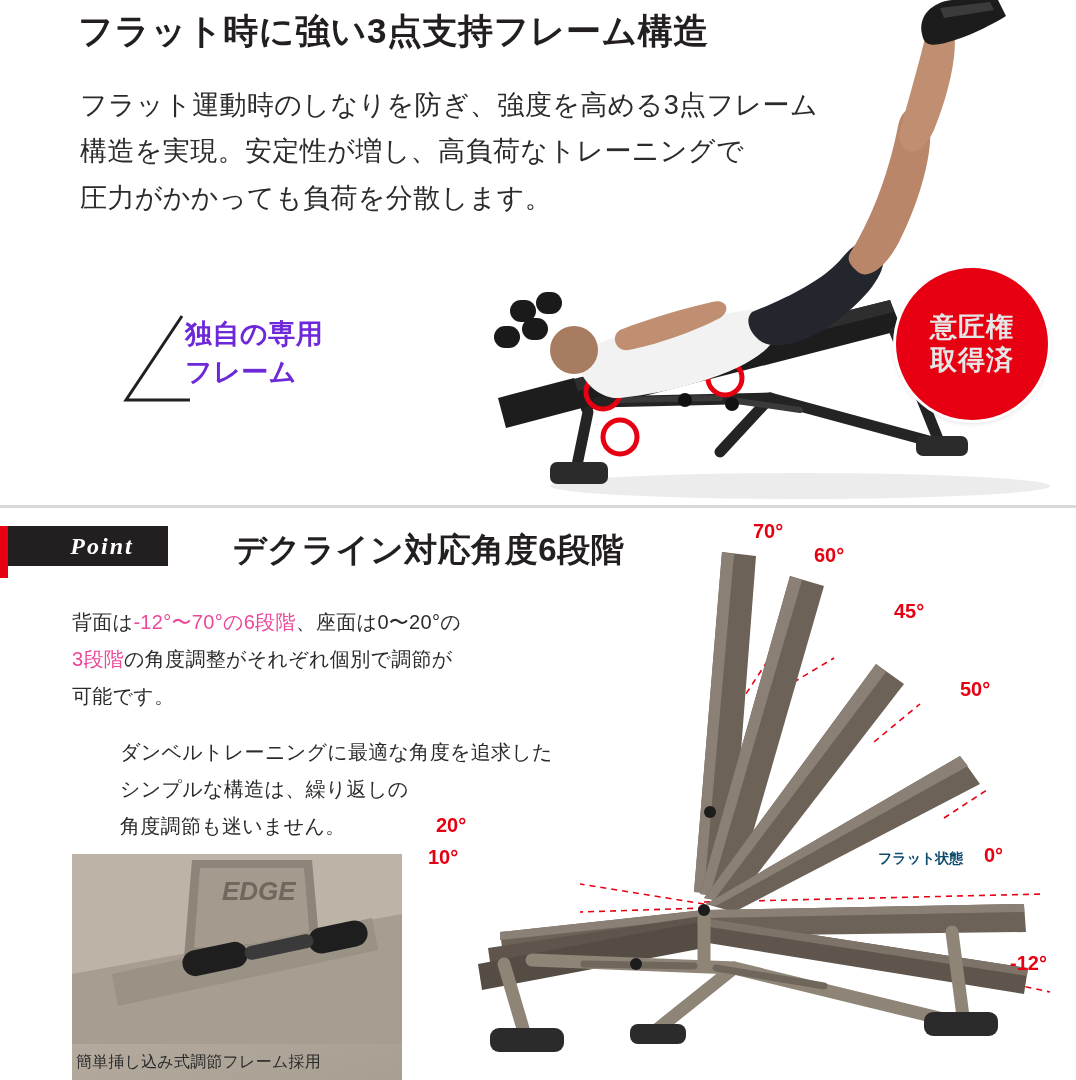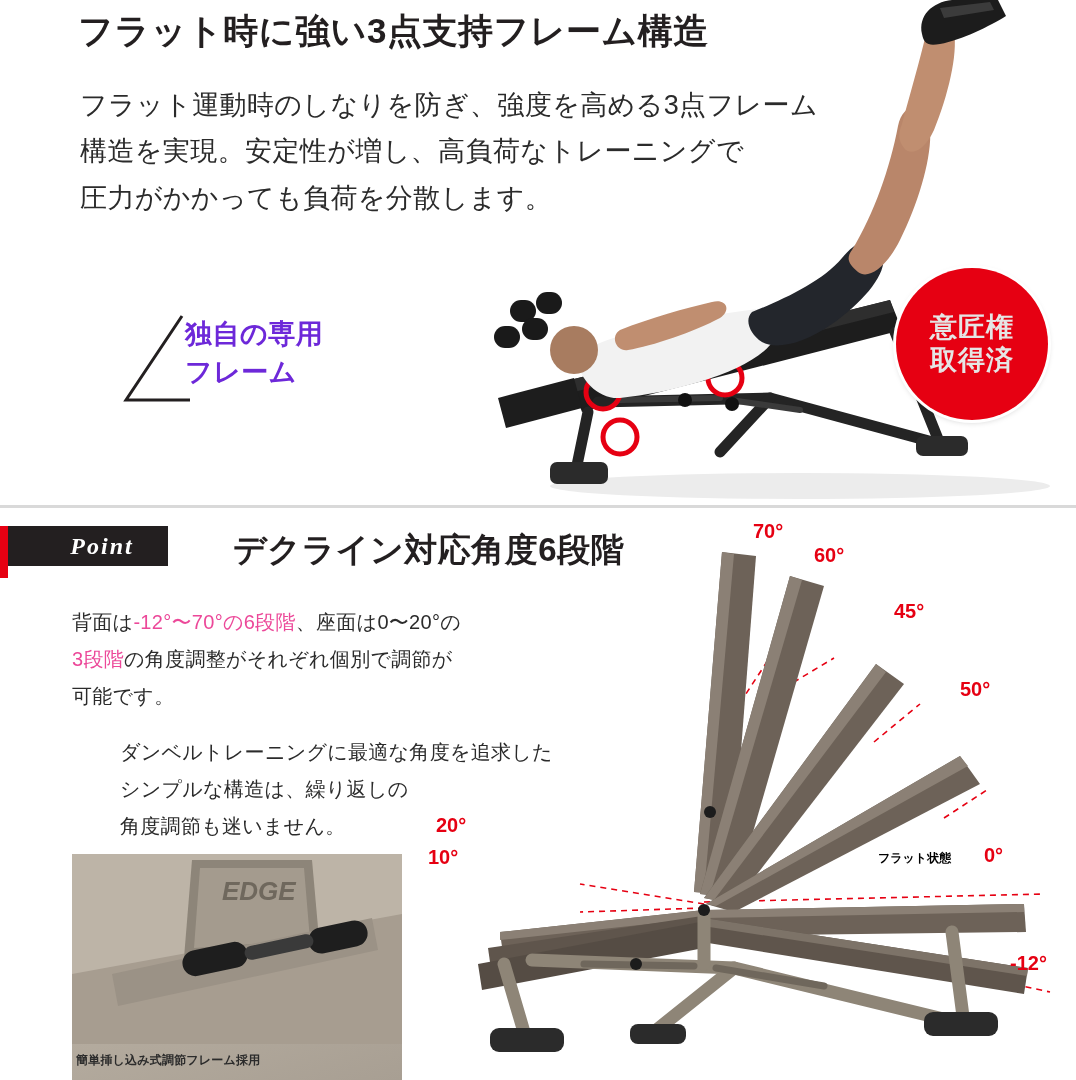--- a/index.html
+++ b/index.html
@@ -90,32 +90,32 @@
 
   
   .inset {
     position: absolute; left: 72px; top: 342px;
     width: 330px; height: 238px;
     background: linear-gradient(160deg,#c9c2b6 0%, #b6ada0 45%, #a79e92 100%);
     overflow: hidden;
   }
   .inset-cap {
     position: absolute; left: 76px; top: 540px;
-    font-size: 12px; color: #2b2b2b; letter-spacing: .2px; font-weight: bold;
+    font-size: 16px; color: #2b2b2b; letter-spacing: .2px;
   }
 
   
   .diagram { position:absolute; left: 404px; top: 0px; width: 672px; height: 568px; overflow:hidden; }
 
   .ang {
     position: absolute; font-size: 20px; font-weight: bold; color: #e60012;
     font-family: "Liberation Sans", sans-serif; white-space: nowrap;
   }
   .flat-label {
-    position:absolute; font-size: 12px; font-weight: bold; color:#000000; white-space:nowrap;
+    position:absolute; font-size: 14px; font-weight: bold; color:#0c4a6e; white-space:nowrap;
   }
   svg { display:block; }
 </style>
 </head>
 <body>
 
 <div class="page">
 
   <div class="sec1">
 

